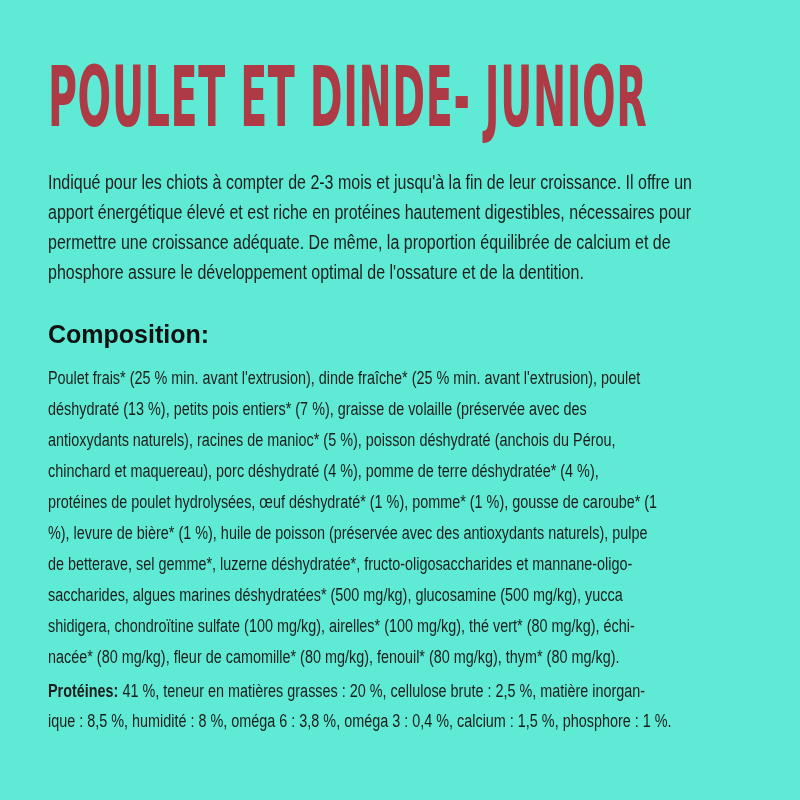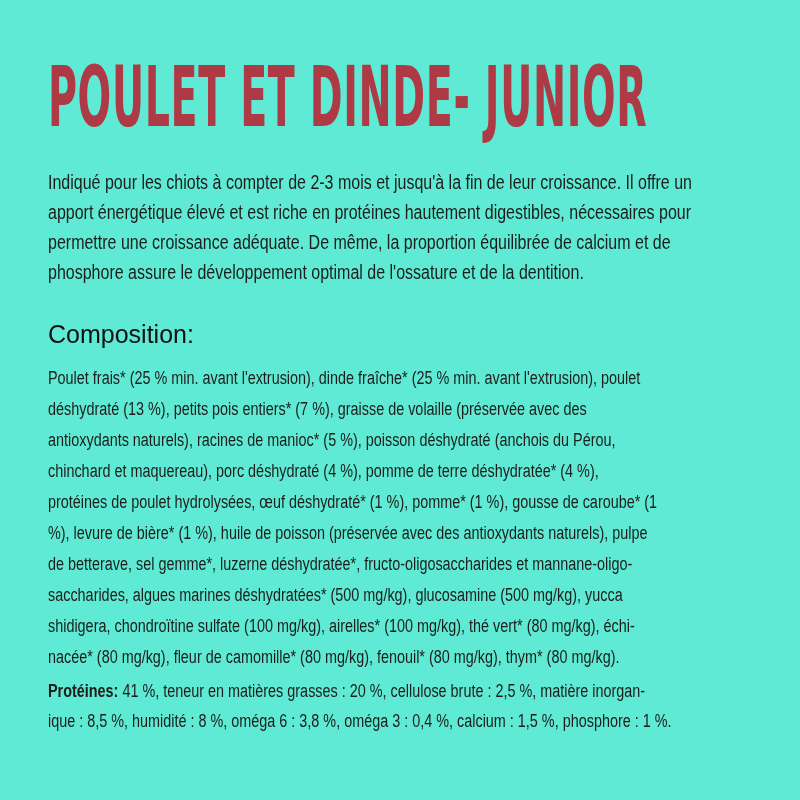--- a/index.html
+++ b/index.html
@@ -34,21 +34,21 @@
     left: 48px;
     top: 167px;
     font-size: 20px;
   }
   .intro .tline { line-height: 30px; }
   .comp-heading {
     position: absolute;
     left: 48px;
     top: 320px;
     font-size: 25px;
-    font-weight: 400;
+    font-weight: 700;
     color: #111111;
   }
   .comp-text {
     position: absolute;
     left: 48px;
     top: 363px;
     font-size: 18px;
   }
   .comp-text .tline { line-height: 31px; }
   .analysis {

